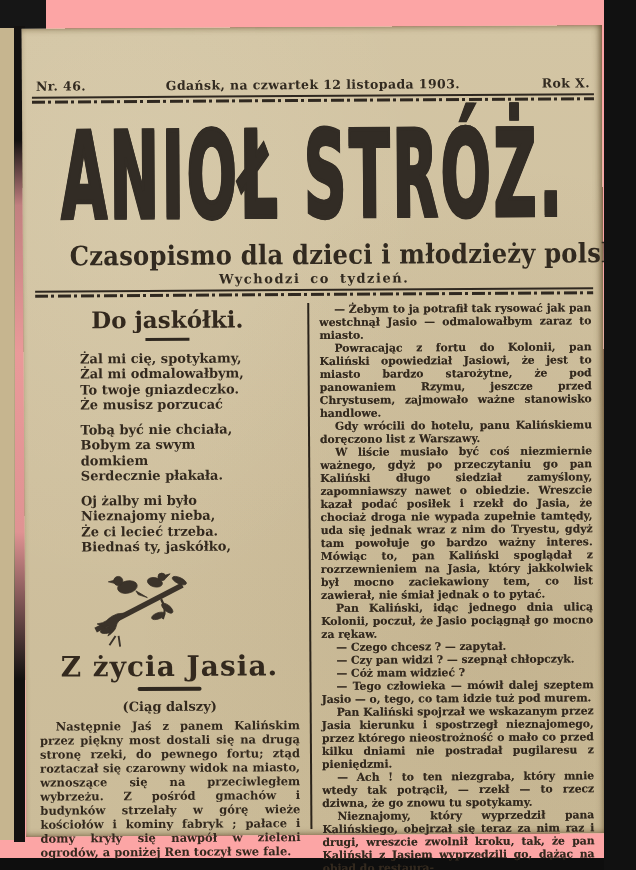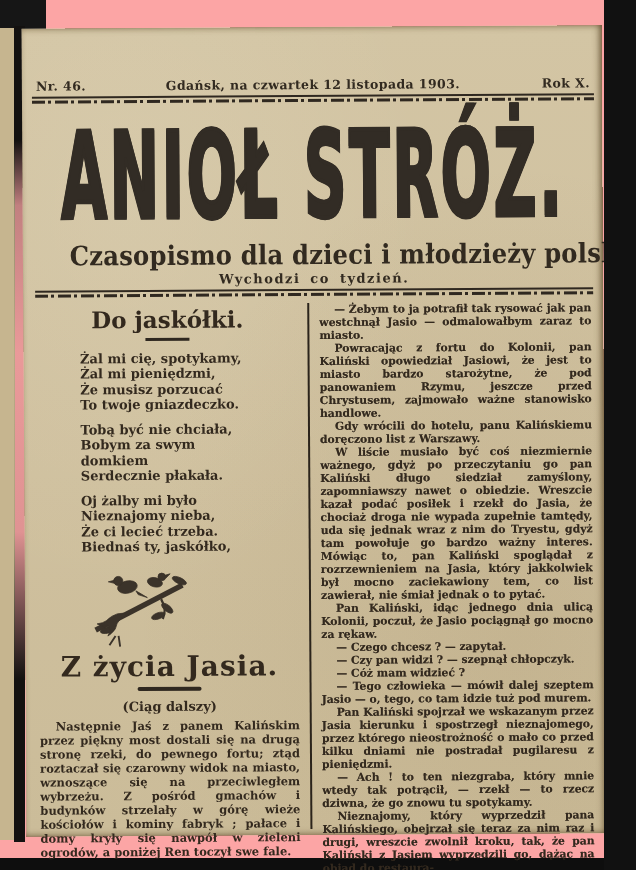--- a/index.html
+++ b/index.html
@@ -101,23 +101,23 @@
       </div>
 
       <div class="cols">
 
         <div class="col-left">
           <div class="poem-title">Do jaskółki.</div>
           <div class="small-rule"></div>
 
           <div class="stanza">
             <div>Żal mi cię, spotykamy,</div>
-            <div>Żal mi pieniędzmi,</div>
+            <div>Żal mi odmalowałbym,</div>
+            <div>To twoje gniazdeczko.</div>
             <div>Że musisz porzucać</div>
-            <div>To twoje gniazdeczko.</div>
           </div>
           <div class="stanza">
             <div>Tobą być nie chciała,</div>
             <div>Bobym za swym domkiem</div>
             <div>Serdecznie płakała.</div>
           </div>
           <div class="stanza">
             <div>Oj żalby mi było</div>
             <div>Nieznajomy nieba,</div>
             <div>Że ci lecieć trzeba.</div>

